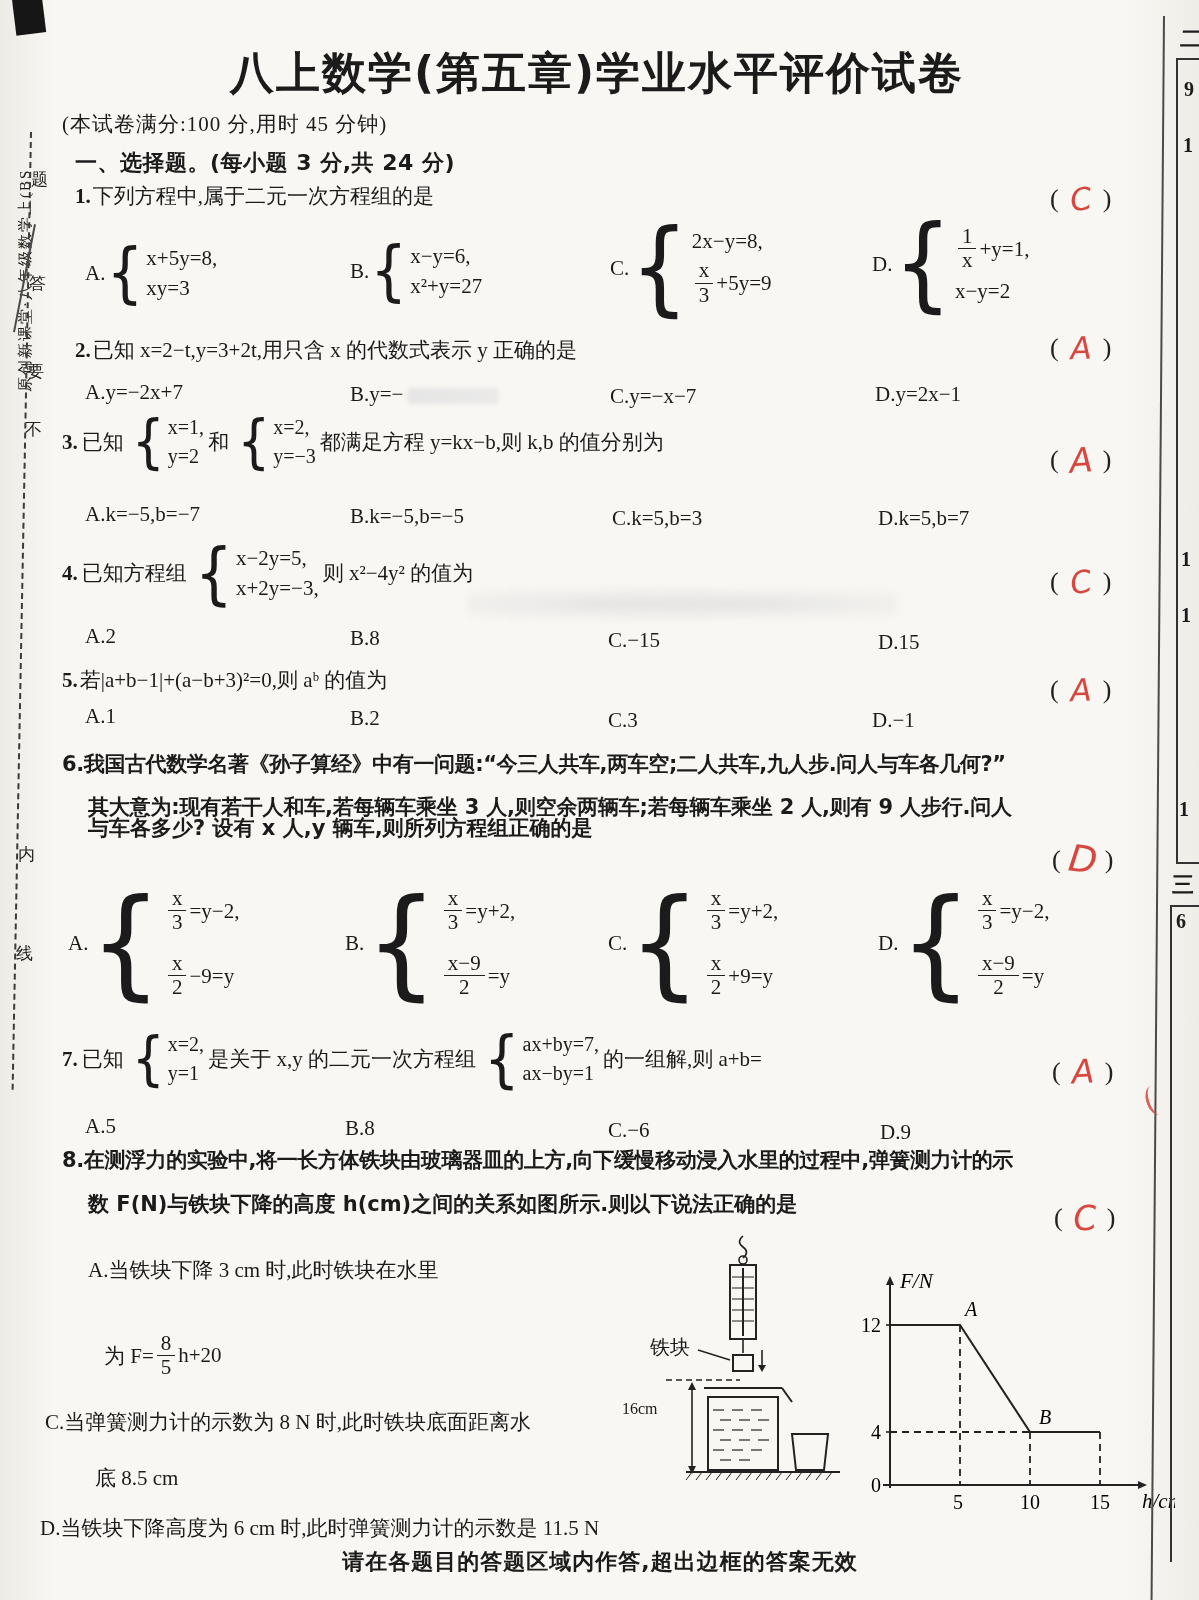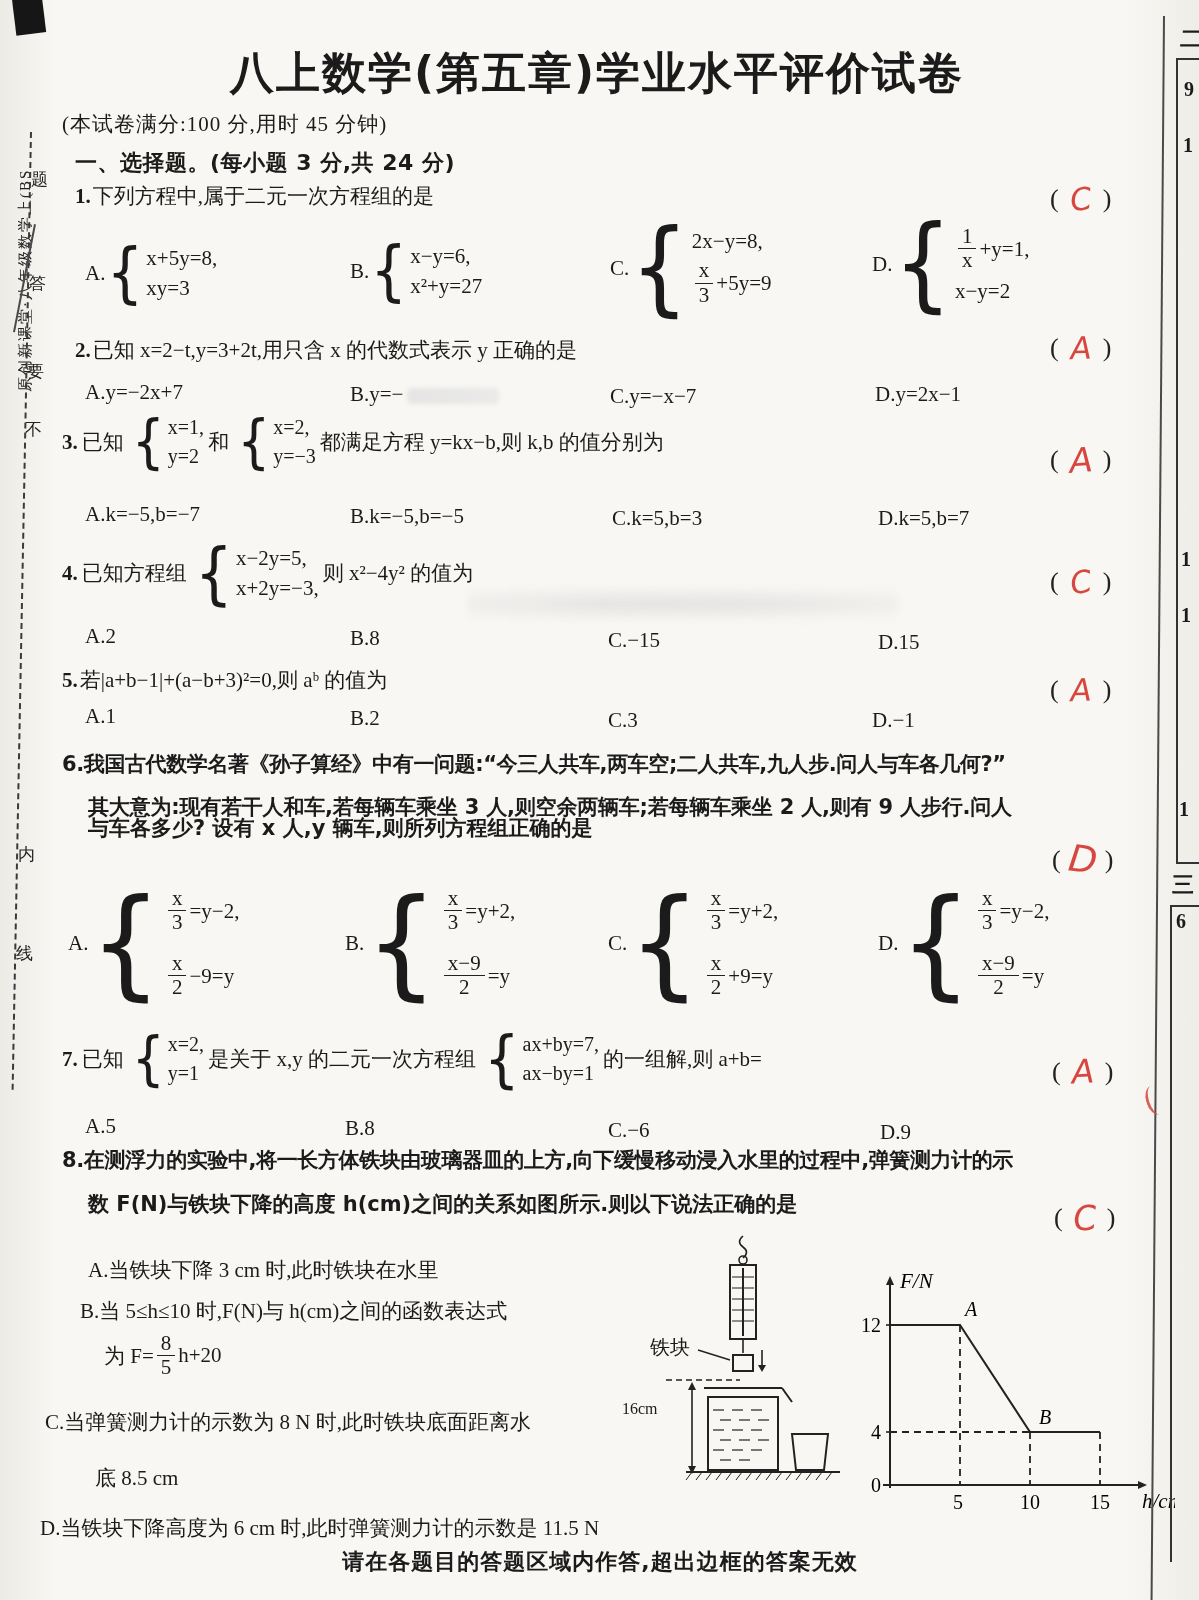--- a/index.html
+++ b/index.html
@@ -322,21 +322,20 @@
   <div class="abs hei" style="left:62px;top:1146px;font-size:21px;font-weight:700;white-space:nowrap;letter-spacing:-.4px">
     <span>8.</span><span>在测浮力的实验中,将一长方体铁块由玻璃器皿的上方,向下缓慢移动浸入水里的过程中,弹簧测力计的示</span>
   </div>
   <div class="abs hei" style="left:88px;top:1190px;font-size:21px;font-weight:700;white-space:nowrap">数 F(N)与铁块下降的高度 h(cm)之间的关系如图所示.则以下说法正确的是</div>
   <div class="abs ansbox" style="left:1054px;top:1198px">
     <span>(</span>
       <span class="ansL" style="transform:rotate(-5deg);font-size:34px">C</span>
       <span>)</span>
   </div>
   <div class="abs t21" style="left:88px;top:1256px">A.当铁块下降 3 cm 时,此时铁块在水里</div>
-  <div class="abs t21" style="left:80px;top:1297px">B.当 5≤h≤10 时,F(N)与 h(cm)之间的函数表达式</div>
   <div class="abs fl t21" style="left:104px;top:1332px">
     <span>为 F=</span>
     <span class="frac">
         <span class="fn">8</span>
         <span>5</span>
       </span>
     <span>h+20</span>
   </div>
   <div class="abs t21" style="left:45px;top:1408px">C.当弹簧测力计的示数为 8 N 时,此时铁块底面距离水</div>
   <div class="abs t21" style="left:95px;top:1464px">底 8.5 cm</div>

